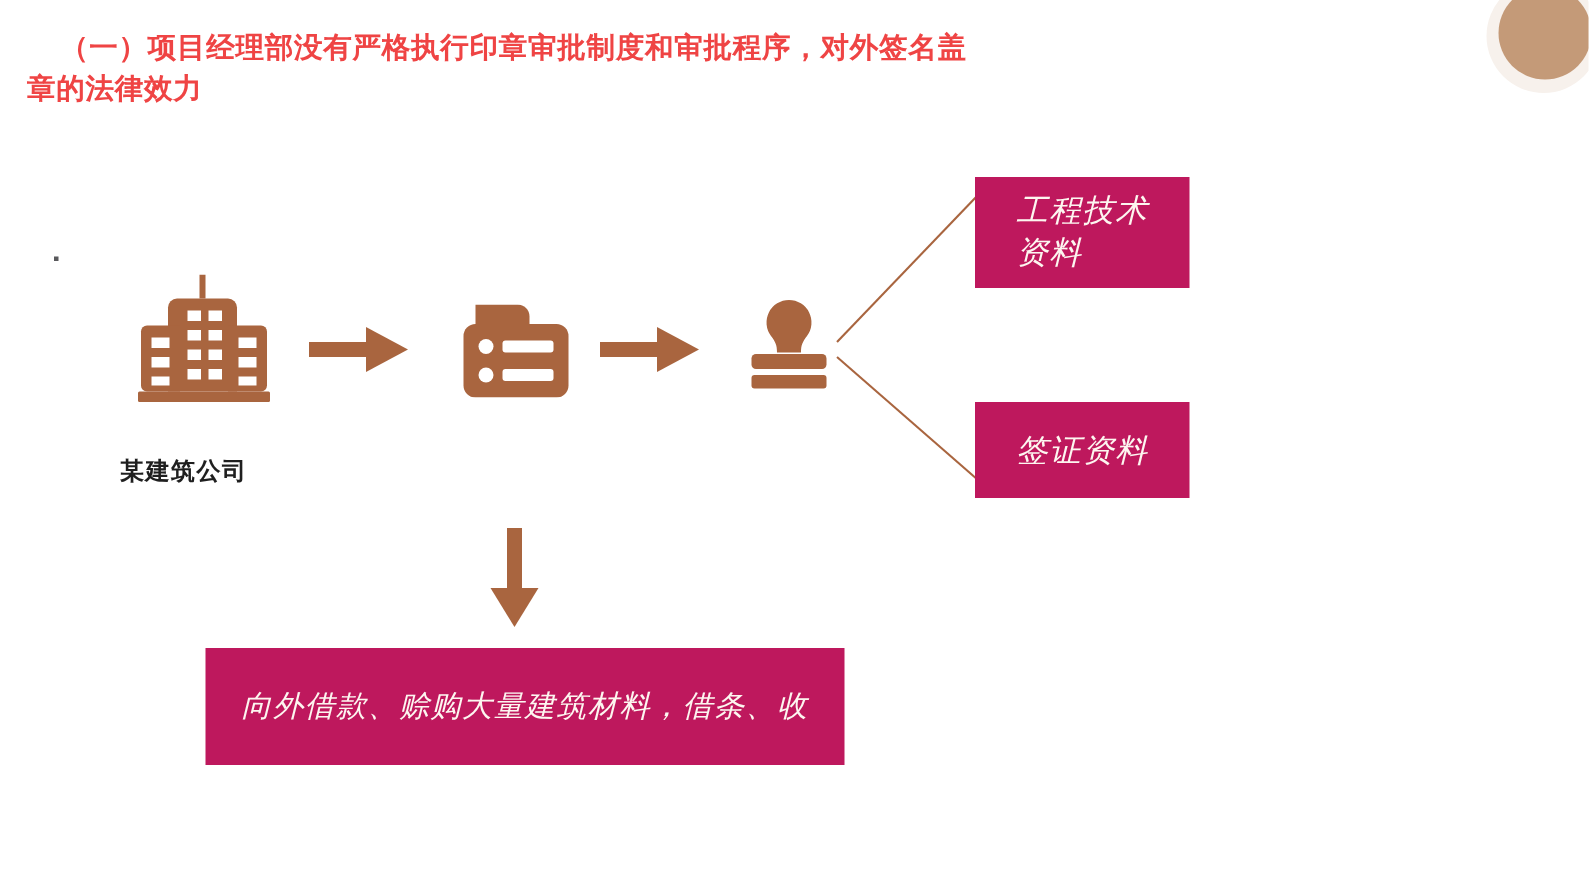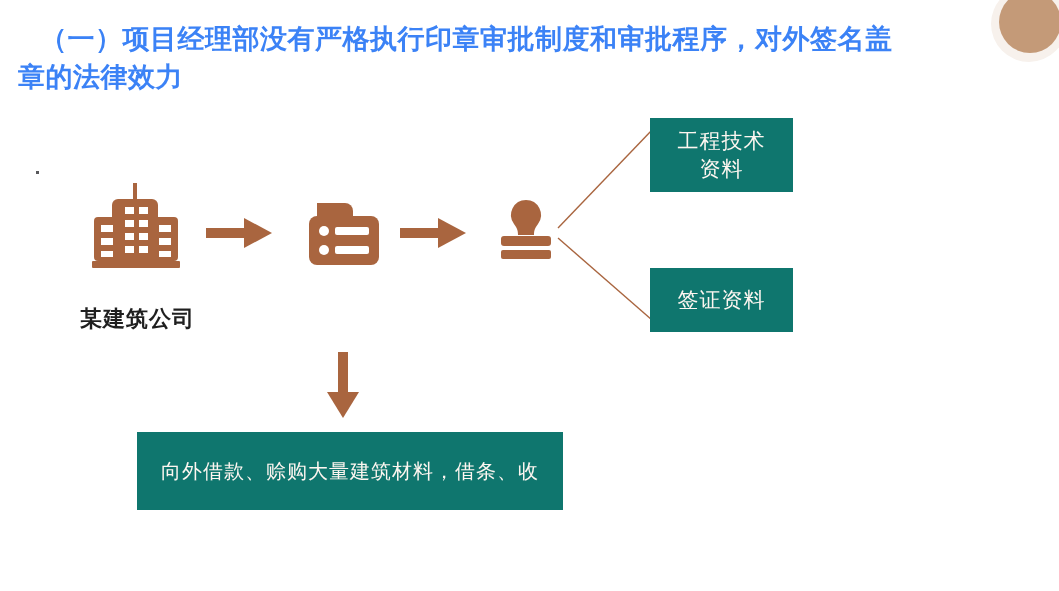--- a/index.html
+++ b/index.html
@@ -35,24 +35,24 @@
     border-radius: 50%;
     background: #c49a78;
   }
 
   
   .title {
     position: absolute;
     left: 18px;
     top: 20px;
     width: 1000px;
-    font-size: 27px;
+    font-size: 19px;
     font-weight: bold;
     line-height: 1.42;
-    color: #3b82f6;
+    color: #ef4444;
     letter-spacing: 0.5px;
     font-family: Liberation Serif, serif;
   }
   .title .line1 { display: block; text-indent: 22px; }
   .title .line2 { display: block; }
 
   
   .stray-dot {
     position: absolute;
     left: 36px;
@@ -89,47 +89,48 @@
   #arrow-1 { left: 206px; top: 216px; }
   #arrow-2 { left: 400px; top: 216px; }
   #arrow-down { position: absolute; left: 325px; top: 352px; width: 36px; height: 68px; }
 
   
   #connectors { position: absolute; left: 552px; top: 120px; width: 130px; height: 210px; }
 
   
   .box {
     position: absolute;
-    background: #0f766e;
+    background: #be185d;
     color: #fdf6f0;
     display: flex;
     align-items: center;
     justify-content: center;
-    text-align: center;
+    text-align: left;
     font-weight: normal;
     letter-spacing: 1px;
+    font-style: italic;
   }
   #box-tech {
     left: 650px; top: 118px; width: 143px; height: 74px;
     font-size: 21px; line-height: 1.32;
   }
   #box-visa {
     left: 650px; top: 268px; width: 143px; height: 64px;
     font-size: 21px;
   }
   #box-bottom {
     left: 137px; top: 432px; width: 426px; height: 78px;
     font-size: 20px; line-height: 1.45; padding: 0 24px;
     box-sizing: border-box;
   }
 
   
   .caption {
     position: absolute;
-    font-size: 22px;
+    font-size: 16px;
     font-weight: bold;
     color: #1f1f1f;
     white-space: nowrap;
     letter-spacing: 1px;
   }
   #caption-company { left: 80px; top: 304px; }
   #caption-project { left: 264px; top: 306px; }
 </style>
 </head>
 <body>

